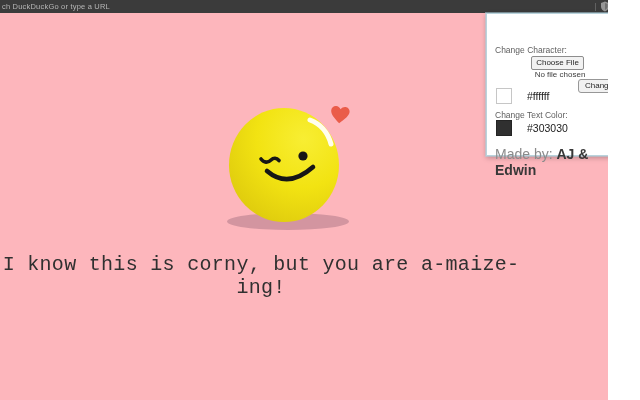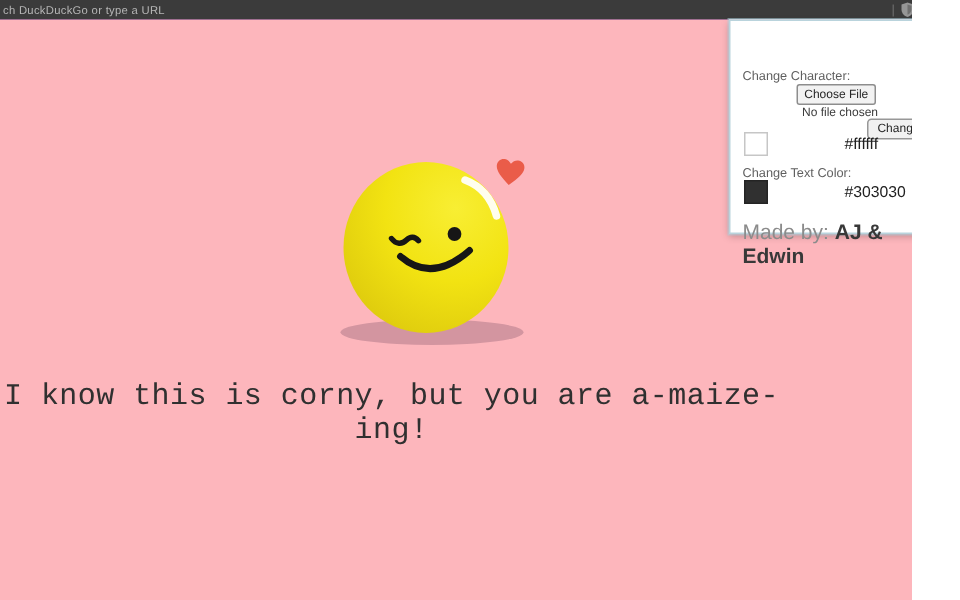--- a/index.html
+++ b/index.html
@@ -1,18 +1,18 @@
 <!DOCTYPE html>
 <html><head>
 <meta charset="utf-8">
 <style>
   * { margin:0; padding:0; box-sizing:border-box; }
   html,body { width:640px; height:400px; overflow:hidden; }
   body { font-family:"Liberation Sans", sans-serif; }
-  .screen { position:relative; width:608px; height:400px; background:#4c1d95; overflow:hidden; }
+  .screen { position:relative; width:608px; height:400px; background:#000000; overflow:hidden; }
 
   
   .topbar { position:absolute; top:0; left:0; width:640px; height:13px; background:#3b3b3b; display:flex; align-items:center; }
   .urlbar-text { color:#b6b6b6; font-size:7.5px; padding-left:2px; white-space:nowrap; letter-spacing:.2px; }
   .topbar-icons { position:absolute; right:0; top:0; height:13px; display:flex; align-items:center; gap:4px; padding-right:1px; }
   .tb-divider { width:1px; height:8px; background:#616161; }
   .ext-badge { width:12px; height:12px; border-radius:2px; background:#545454; display:flex; align-items:center; justify-content:center; }
   .smiley-dot { width:9px; height:9px; border-radius:50%; background:#f2d41c; position:relative; }
   .smiley-dot::after { content:""; position:absolute; left:2px; top:3px; width:2px; height:2px; border-radius:50%; background:#7a3d00; box-shadow:3px 0 0 #7a3d00; }
 
@@ -26,21 +26,21 @@
   
   .popup { position:absolute; left:486px; top:13px; width:142px; height:143px; background:#ffffff;
            border:1px solid #b9d3dc; box-shadow:0 0 0 1px rgba(173,210,222,.55), 0 2px 5px rgba(0,0,0,.25); }
   .popup-title { position:absolute; top:8px; left:0; width:100%; text-align:center; font-size:13px; font-weight:600; color:#2e2e2e; letter-spacing:.3px; }
   .p-label { position:absolute; left:8px; font-size:8.5px; color:#5f5f5f; }
   .lbl-char { top:31px; } .lbl-bg { top:63px; } .lbl-text { top:96px; }
   .file-row { position:absolute; left:8px; right:7px; top:42px; height:14px; display:flex; align-items:center;flex-direction:column; }
   .choose-file-btn { font-size:8px; color:#262626; background:#f2f2f2; border:1px solid #8d8d8d; border-radius:2px; padding:1px 4px 2px; font-family:"Liberation Sans",sans-serif; }
   .file-status { font-size:8px; color:#3c3c3c; margin-left:5px; white-space:nowrap; }
   .reset-btn { margin-left:auto; font-size:8px; color:#262626; background:#f1f1f1; border:1px solid #979797; border-radius:3px; padding:1px 6px 2px; font-family:"Liberation Sans",sans-serif; }
-  .color-row { position:absolute; left:9px; display:flex; align-items:center;gap:36px; }
+  .color-row { position:absolute; left:9px; display:flex; align-items:center; }
   .row-bg { top:74px; } .row-text { top:106px; }
   .swatch { width:16px; height:16px; border:1px solid #c6c6c6; }
   .swatch.dark { border-color:#242424; }
   .hex-val { font-size:10.5px; color:#202020; margin-left:15px; }
   .popup-footer { position:absolute; left:8px; top:132px; font-size:14px; color:#8b8b8b; }
   .credit-names { color:#383838; font-weight:700; }
 </style>
 </head>
 <body>
 

